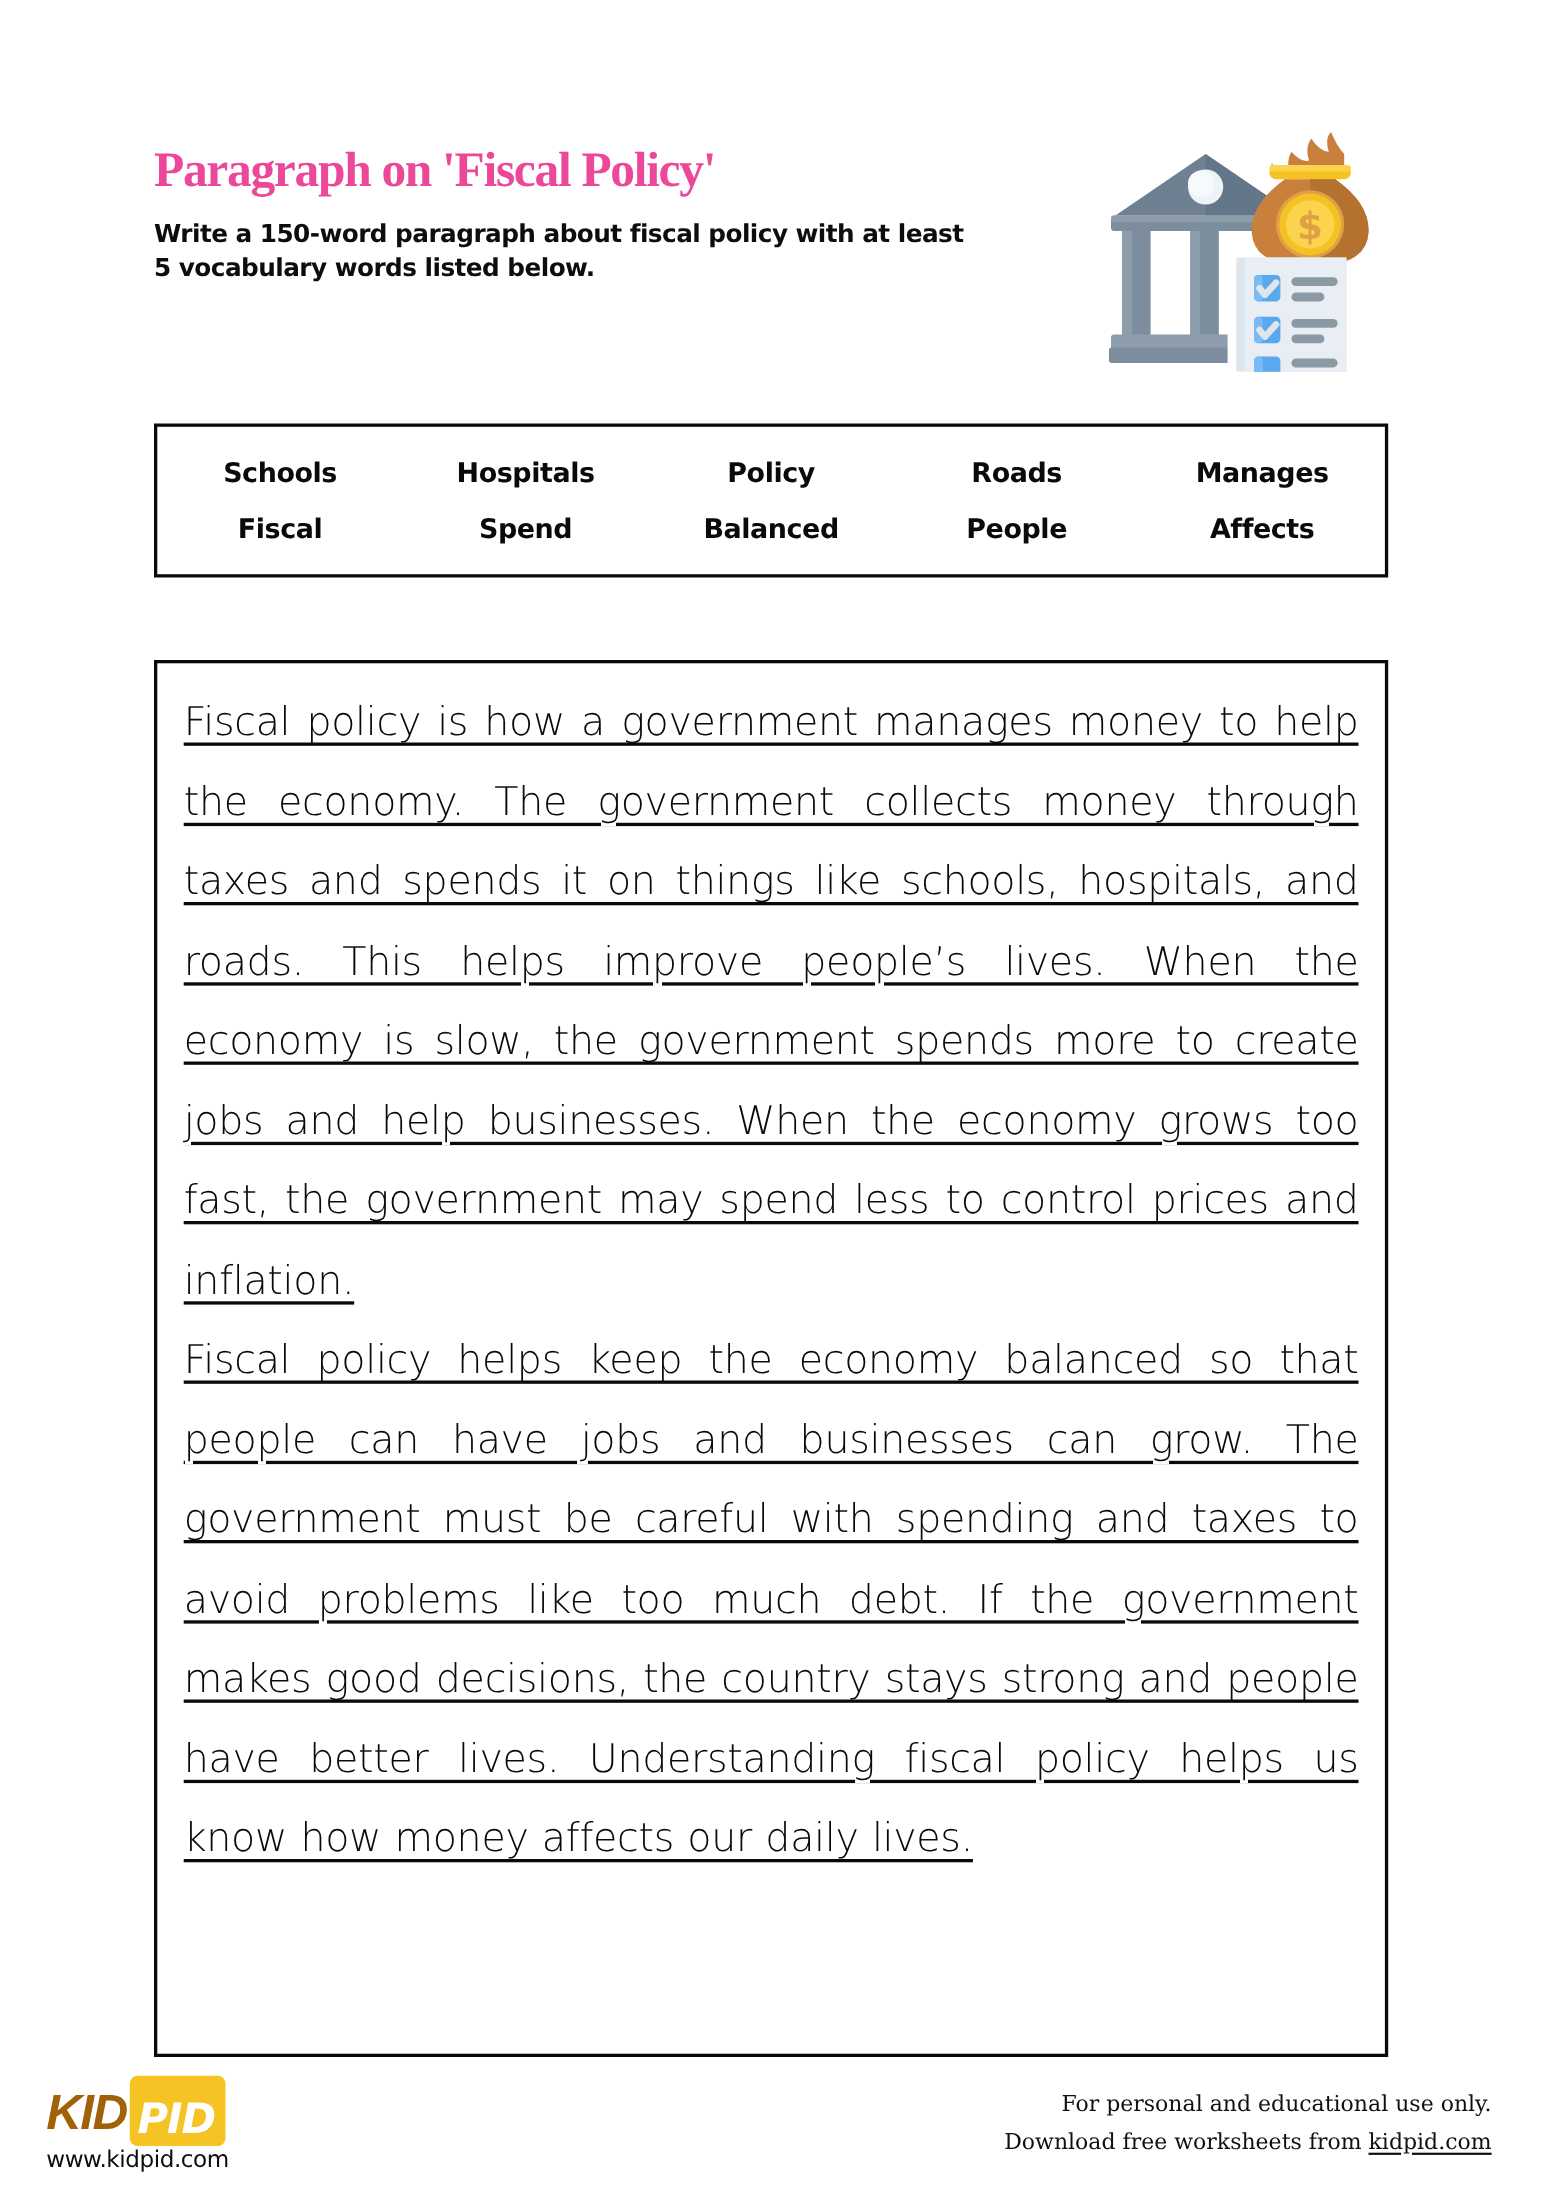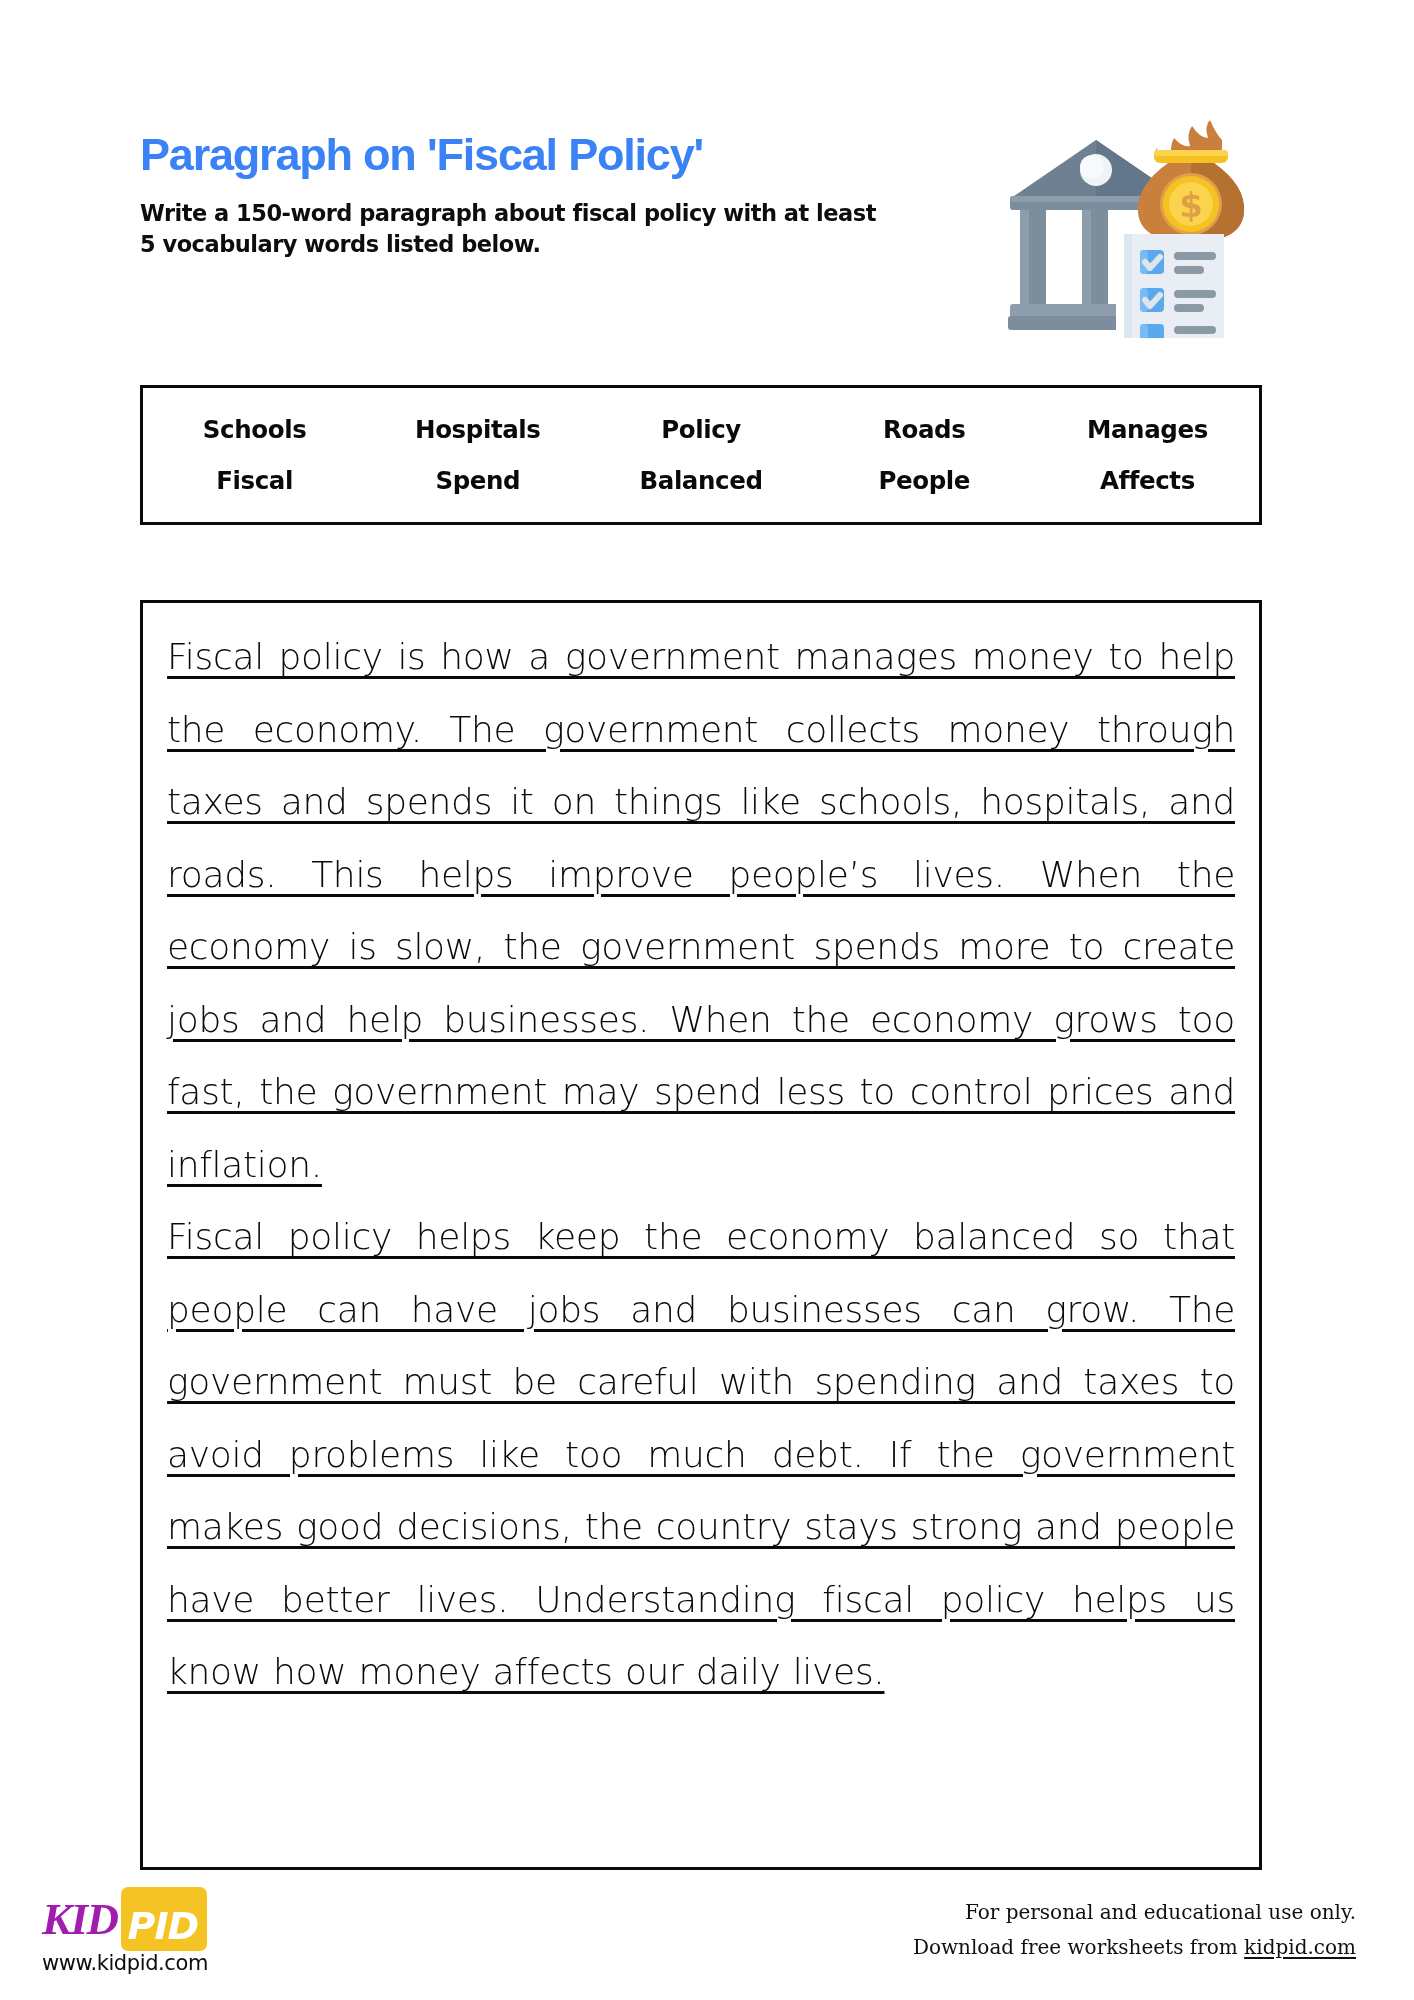--- a/index.html
+++ b/index.html
@@ -29,25 +29,25 @@
     top: 130px;
     width: 1160px;
     height: 240px;
   }
   .header-text {
     position: absolute;
     left: 0; top: 0;
     width: 760px;
   }
   .worksheet-title {
-    font-family: Liberation Sans, sans-serif;
+    font-family: Liberation Serif, serif;
     font-weight: bold;
     font-size: 45px;
     letter-spacing: -1.2px;
-    color: #3b82f6;
+    color: #ec4899;
     line-height: 1.1;
     white-space: nowrap;
   }
   .worksheet-subtitle {
     margin-top: 18px;
     font-family: "DejaVu Sans", sans-serif;
     font-weight: bold;
     font-size: 22.5px;
     letter-spacing: -0.5px;
     color: #0d0d0d;
@@ -136,25 +136,25 @@
     position: absolute;
     left: 42px;
     top: 8px;
   }
   .brand-logo {
     display: flex;
     align-items: center;
     height: 52px;
   }
   .brand-kid {
-    font-family: Liberation Serif, serif;
+    font-family: Liberation Sans, sans-serif;
     font-weight: bold;
     font-style: italic;
     font-size: 45px;
-    color: #a21caf;
+    color: #a16207;
     letter-spacing: -1.5px;
     line-height: 1;
   }
   .brand-pid {
     font-family: "DejaVu Sans", sans-serif;
     font-weight: bold;
     font-style: italic;
     font-size: 38px;
     color: #ffffff;
     background: #f5c324;

